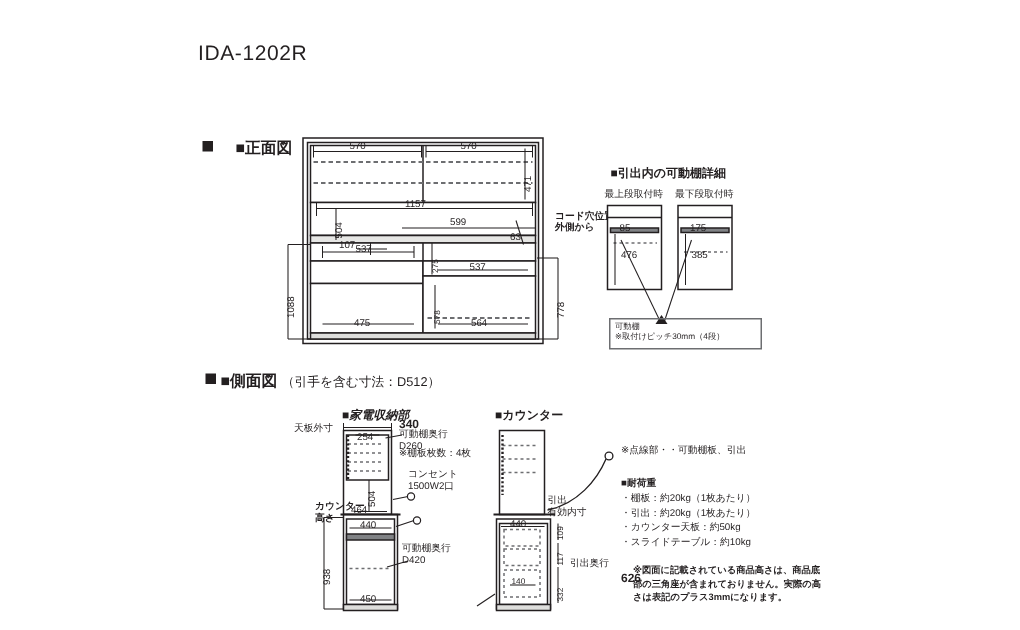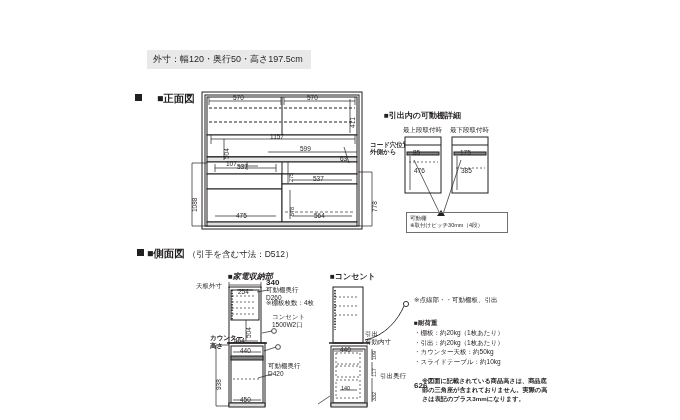--- a/index.html
+++ b/index.html
@@ -102,41 +102,41 @@
     position: absolute;
     font-size: 6.5px;
     white-space: nowrap;
   }
 </style>
 </head>
 <body>
 
 <div class="page">
 
-  <div class="subtitle">外寸：幅120・奥行50・高さ197.5cm</div>
+  <div class="title">IDA-1202R</div>
 
   <div class="sec-head" style="left:135px; top:92px;">
     <span class="sq"></span><span style="margin-left:-9px;padding-left:21px">■正面図</span>
   </div>
 
-  <div class="sub-head" style="left:384px; top:110px;">
+  <div class="sub-head" style="left:407px; top:110px;">
     <span>■引出内の可動棚詳細</span>
   </div>
 
   <div class="sec-head" style="left:137px; top:247px;text-align:center;">
     <span class="sq"></span><span style="margin-left:-9px;padding-left:9px">■側面図</span>
     <span class="sec-sub">（引手を含む寸法：D512）</span>
   </div>
 
   <div class="sub-head" style="left:228px; top:271px;font-style:italic;">
     <span>■家電収納部</span>
   </div>
 
   <div class="sub-head" style="left:330px; top:271px;">
-    <span>■コンセント</span>
+    <span>■カウンター</span>
   </div>
 
   <svg width="680" height="420">
     <g stroke="#231f20" fill="none" stroke-width="1">
 
       <rect x="202" y="92" width="160" height="137" fill="#ffffff"></rect>
       <rect x="205" y="95" width="154" height="131" fill="#ffffff"></rect>
 
       <rect x="207" y="97" width="150" height="38" fill="#ffffff"></rect>
       <line x1="282" y1="97" x2="282" y2="135"></line>

